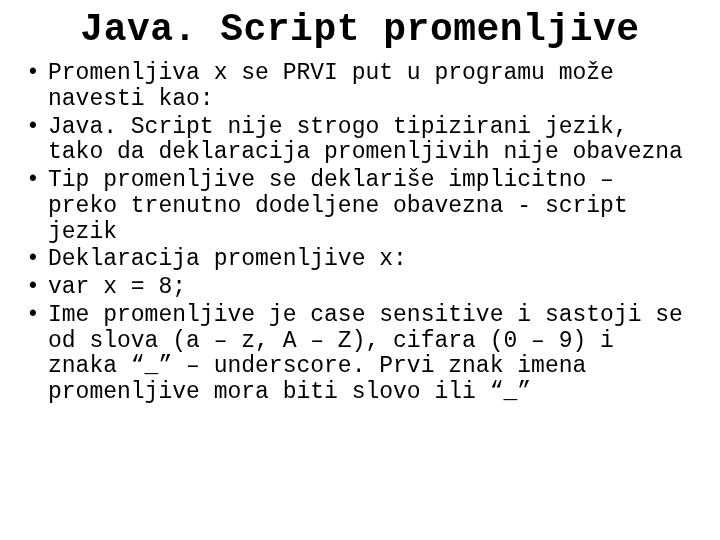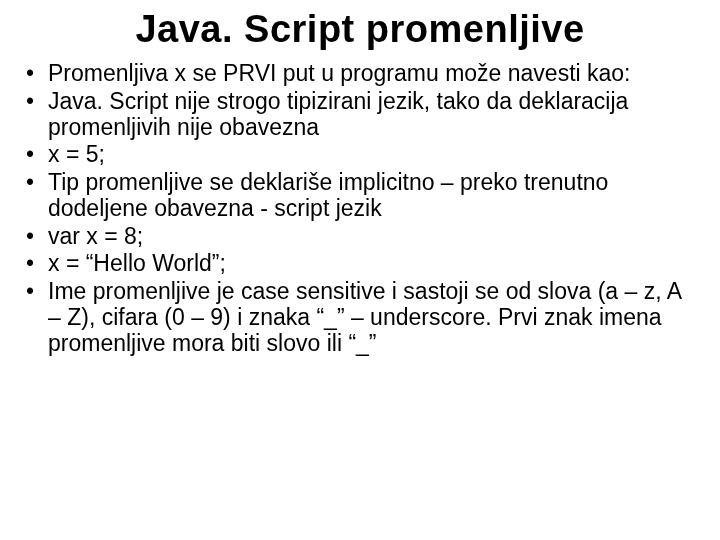--- a/index.html
+++ b/index.html
@@ -1,29 +1,28 @@
 <!DOCTYPE html>
 <html><head>
 <meta charset="utf-8">
 <style>
   * { margin: 0; padding: 0; box-sizing: border-box; }
   html, body { width: 720px; height: 540px; background: #fff; font-family: Arial, Helvetica, sans-serif; color: #000; }
-  .slide { width: 720px; height: 540px; padding: 8px 26px 0 26px; }
+  .slide { width: 720px; height: 540px; padding: 8px 26px 0 26px; font-family: Liberation Mono, monospace; }
   .title { font-size: 38px; text-align: center; margin-bottom: 10px; letter-spacing: 0.5px; }
   ul.bullets { list-style: none; }
   ul.bullets li { position: relative; padding-left: 22px; font-size: 23px; line-height: 1.12; margin-bottom: 2px; }
   ul.bullets li::before { content: "•"; position: absolute; left: 0; top: 0; font-size: 23px; }
 </style>
 </head>
 <body>
 
 <div class="slide">
   <h1 class="title">Java. Script promenljive</h1>
   <ul class="bullets">
     <li>Promenljiva x se PRVI put u programu može navesti kao:</li>
     <li>Java. Script nije strogo tipizirani jezik, tako da deklaracija promenljivih nije obavezna</li>
-    <li>x = 5;</li>
     <li>Tip promenljive se deklariše implicitno – preko trenutno dodeljene obavezna - script jezik</li>
+    <li>Deklaracija promenljive x:</li>
     <li>var x = 8;</li>
-    <li>x = “Hello World”;</li>
     <li>Ime promenljive je case sensitive i sastoji se od slova (a – z, A – Z), cifara (0 – 9) i znaka “_” – underscore. Prvi znak imena promenljive mora biti slovo ili “_”</li>
   </ul>
 </div>
 
 </body></html>

